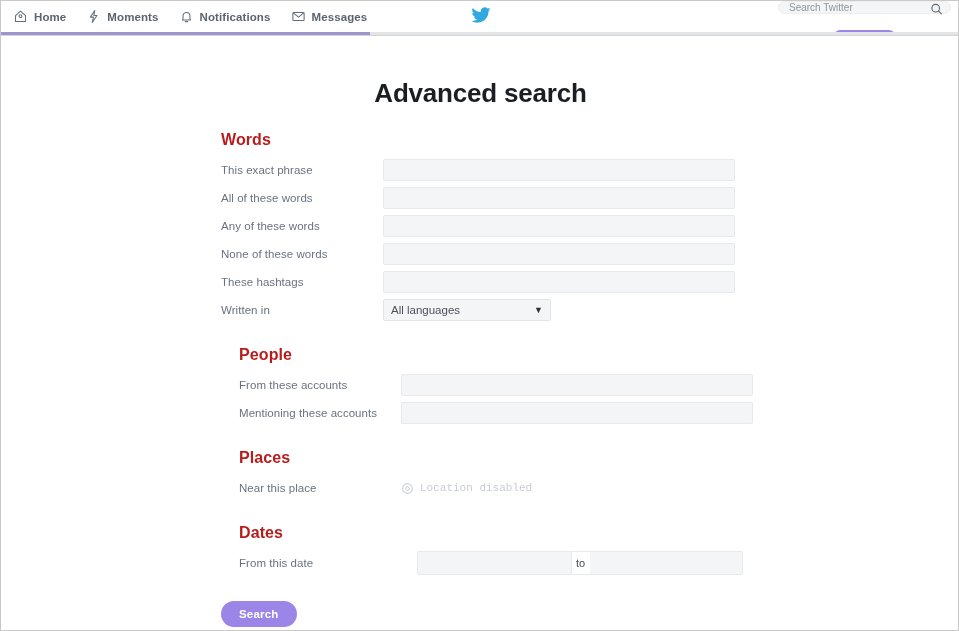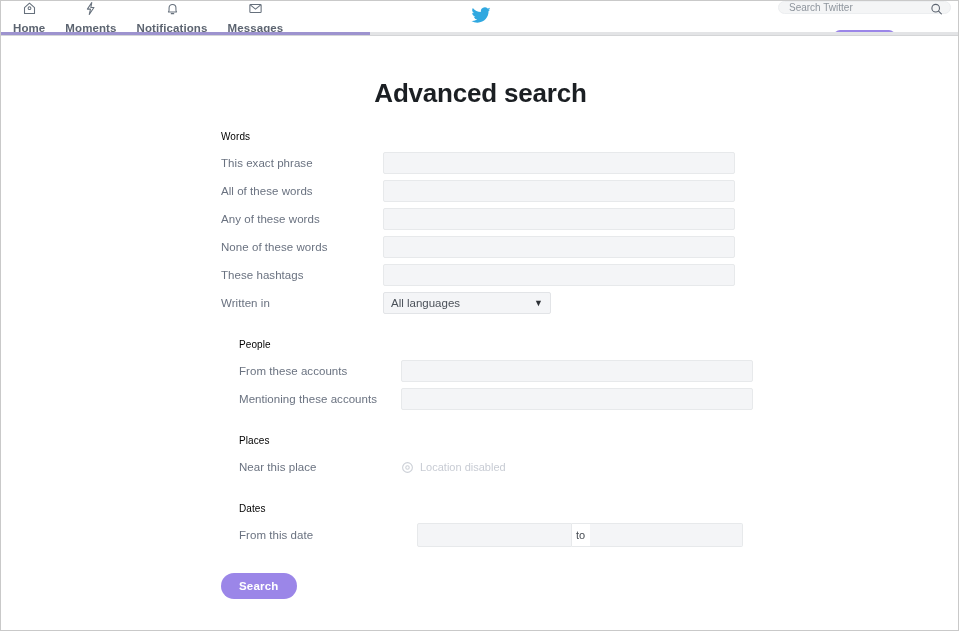--- a/index.html
+++ b/index.html
@@ -37,21 +37,20 @@
     align-items: center;
     padding-left: 12px;
     gap: 20px;
   }
   .nav-item {
     display: flex;
     align-items: center;
     gap: 6px;
     cursor: pointer;
     height: 31px;
-    flex-direction: column;
   }
   .nav-item .label {
     font-size: 11.5px;
     font-weight: bold;
     color: #5c6470;
     letter-spacing: 0.1px;
     white-space: nowrap;
   }
   .nav-icon {
     width: 15px;
@@ -185,23 +184,23 @@
     margin: 0;
     padding-top: 42px;
     letter-spacing: -0.2px;
   }
 
   .form {
     margin-top: 22px;
     padding-left: 220px;
   }
   .section-head {
-    font-size: 10px;
-    font-weight: normal;
-    color: #000000;
+    font-size: 16px;
+    font-weight: bold;
+    color: #b91c1c;
     margin: 0 0 7px 0;
     letter-spacing: 0.1px;
   }
   .section + .section { margin-top: 22px; margin-left: 18px; }
 
   .row {
     display: flex;
     align-items: center;
     height: 28px;
     margin-bottom: 0px;
@@ -247,20 +246,21 @@
     color: #2d3136;
     line-height: 1;
   }
 
   .location-row {
     display: flex;
     align-items: center;
     gap: 6px;
     color: #c8ccd4;
     font-size: 11px;
+    font-family: Liberation Mono, monospace;
   }
   .loc-icon {
     width: 13px;
     height: 13px;
     color: #ccd0d7;
   }
 
   .date-group {
     display: flex;
     align-items: stretch;

